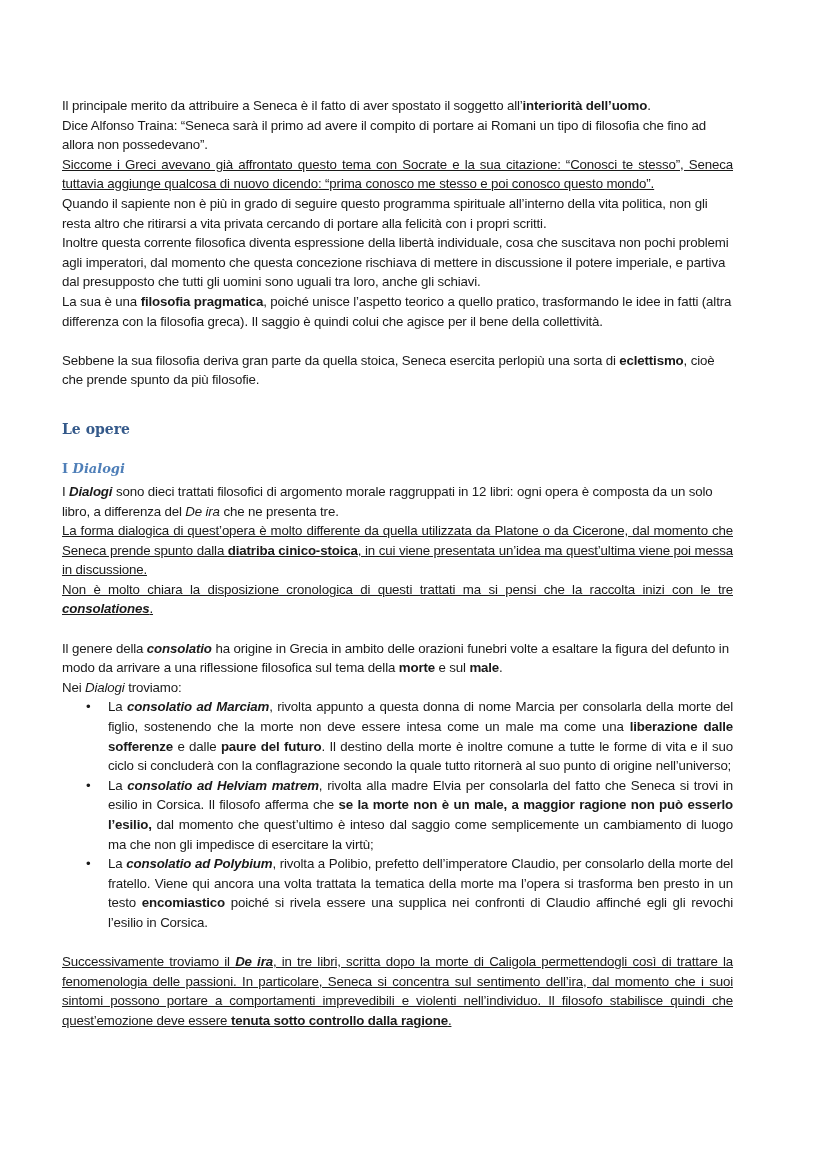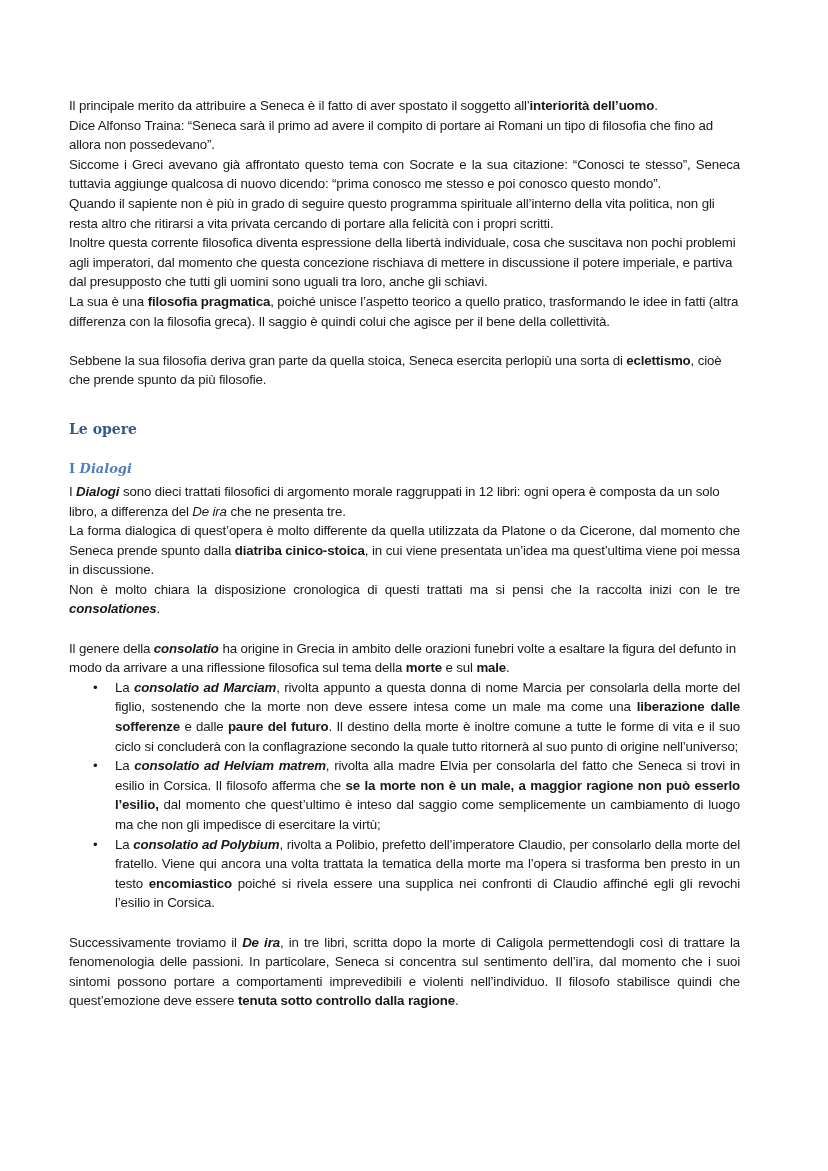--- a/index.html
+++ b/index.html
@@ -1,24 +1,24 @@
 <!DOCTYPE html>
 <html><head>
   <meta charset="utf-8">
   <style>
     html, body { margin: 0; padding: 0; background: #ffffff; }
     body { width: 828px; height: 1171px; position: relative; overflow: hidden; }
     .page {
-      position: absolute; left: 69px; top: 96px; width: 671px;
+      position: absolute; left: 62px; top: 96px; width: 671px;
       font-family: "Liberation Sans", sans-serif;
       font-size: 13.3px; line-height: 19.6px; color: #1a1a1a;
       letter-spacing: -0.15px;
     }
     p { margin: 0; }
-    .j { text-align: justify; }
+    .j { text-align: justify; text-decoration: underline; }
     .gap { height: 19.6px; }
     .h1 {
       font-family: "DejaVu Serif", serif; font-weight: bold;
       font-size: 14px; color: #34598a; margin: 26px 0 0 0; line-height: 26px;
       letter-spacing: 0;
     }
     .h2 {
       font-family: "DejaVu Serif", serif; font-weight: bold;
       font-size: 13px; color: #4f7fb8; margin: 16px 0 2px 0; line-height: 22px;
       letter-spacing: 0;
@@ -44,20 +44,21 @@
   <p><span>Sebbene la sua filosofia deriva gran parte da quella stoica, Seneca esercita perlopiù una sorta di </span><b>eclettismo</b><span>, cioè che prende spunto da più filosofie.</span></p>
 
   <div class="h1">Le opere</div>
   <div class="h2"><span>I </span><i>Dialogi</i></div>
 
   <p><span>I </span><b><i>Dialogi</i></b><span> sono dieci trattati filosofici di argomento morale raggruppati in 12 libri: ogni opera è composta da un solo libro, a differenza del </span><i>De ira</i><span> che ne presenta tre.</span></p>
   <p class="j"><span>La forma dialogica di quest’opera è molto differente da quella utilizzata da Platone o da Cicerone, dal momento che Seneca prende spunto dalla </span><b>diatriba cinico-stoica</b><span>, in cui viene presentata un’idea ma quest’ultima viene poi messa in discussione.</span></p>
   <p class="j"><span>Non è molto chiara la disposizione cronologica di questi trattati ma si pensi che la raccolta inizi con le tre </span><b><i>consolationes</i></b><span>.</span></p>
   <div class="gap"></div>
   <p><span>Il genere della </span><b><i>consolatio</i></b><span> ha origine in Grecia in ambito delle orazioni funebri volte a esaltare la figura del defunto in modo da arrivare a una riflessione filosofica sul tema della </span><b>morte</b><span> e sul </span><b>male</b><span>.</span></p>
+  <p><span>Nei </span><i>Dialogi</i><span> troviamo:</span></p>
 
   <ul>
     <li><span class="bullet">•</span><span>La </span><b><i>consolatio ad Marciam</i></b><span>, rivolta appunto a questa donna di nome Marcia per consolarla della morte del figlio, sostenendo che la morte non deve essere intesa come un male ma come una </span><b>liberazione dalle sofferenze</b><span> e dalle </span><b>paure del futuro</b><span>. Il destino della morte è inoltre comune a tutte le forme di vita e il suo ciclo si concluderà con la conflagrazione secondo la quale tutto ritornerà al suo punto di origine nell’universo;</span></li>
     <li><span class="bullet">•</span><span>La </span><b><i>consolatio ad Helviam matrem</i></b><span>, rivolta alla madre Elvia per consolarla del fatto che Seneca si trovi in esilio in Corsica. Il filosofo afferma che </span><b>se la morte non è un male, a maggior ragione non può esserlo l’esilio,</b><span> dal momento che quest’ultimo è inteso dal saggio come semplicemente un cambiamento di luogo ma che non gli impedisce di esercitare la virtù;</span></li>
     <li><span class="bullet">•</span><span>La </span><b><i>consolatio ad Polybium</i></b><span>, rivolta a Polibio, prefetto dell’imperatore Claudio, per consolarlo della morte del fratello. Viene qui ancora una volta trattata la tematica della morte ma l’opera si trasforma ben presto in un testo </span><b>encomiastico</b><span> poiché si rivela essere una supplica nei confronti di Claudio affinché egli gli revochi l’esilio in Corsica.</span></li>
   </ul>
   <div class="gap"></div>
   <p class="j"><span>Successivamente troviamo il </span><b><i>De ira</i></b><span>, in tre libri, scritta dopo la morte di Caligola permettendogli così di trattare la fenomenologia delle passioni. In particolare, Seneca si concentra sul sentimento dell’ira, dal momento che i suoi sintomi possono portare a comportamenti imprevedibili e violenti nell’individuo. Il filosofo stabilisce quindi che quest’emozione deve essere </span><b>tenuta sotto controllo dalla ragione</b><span>.</span></p>
 </div>
 

